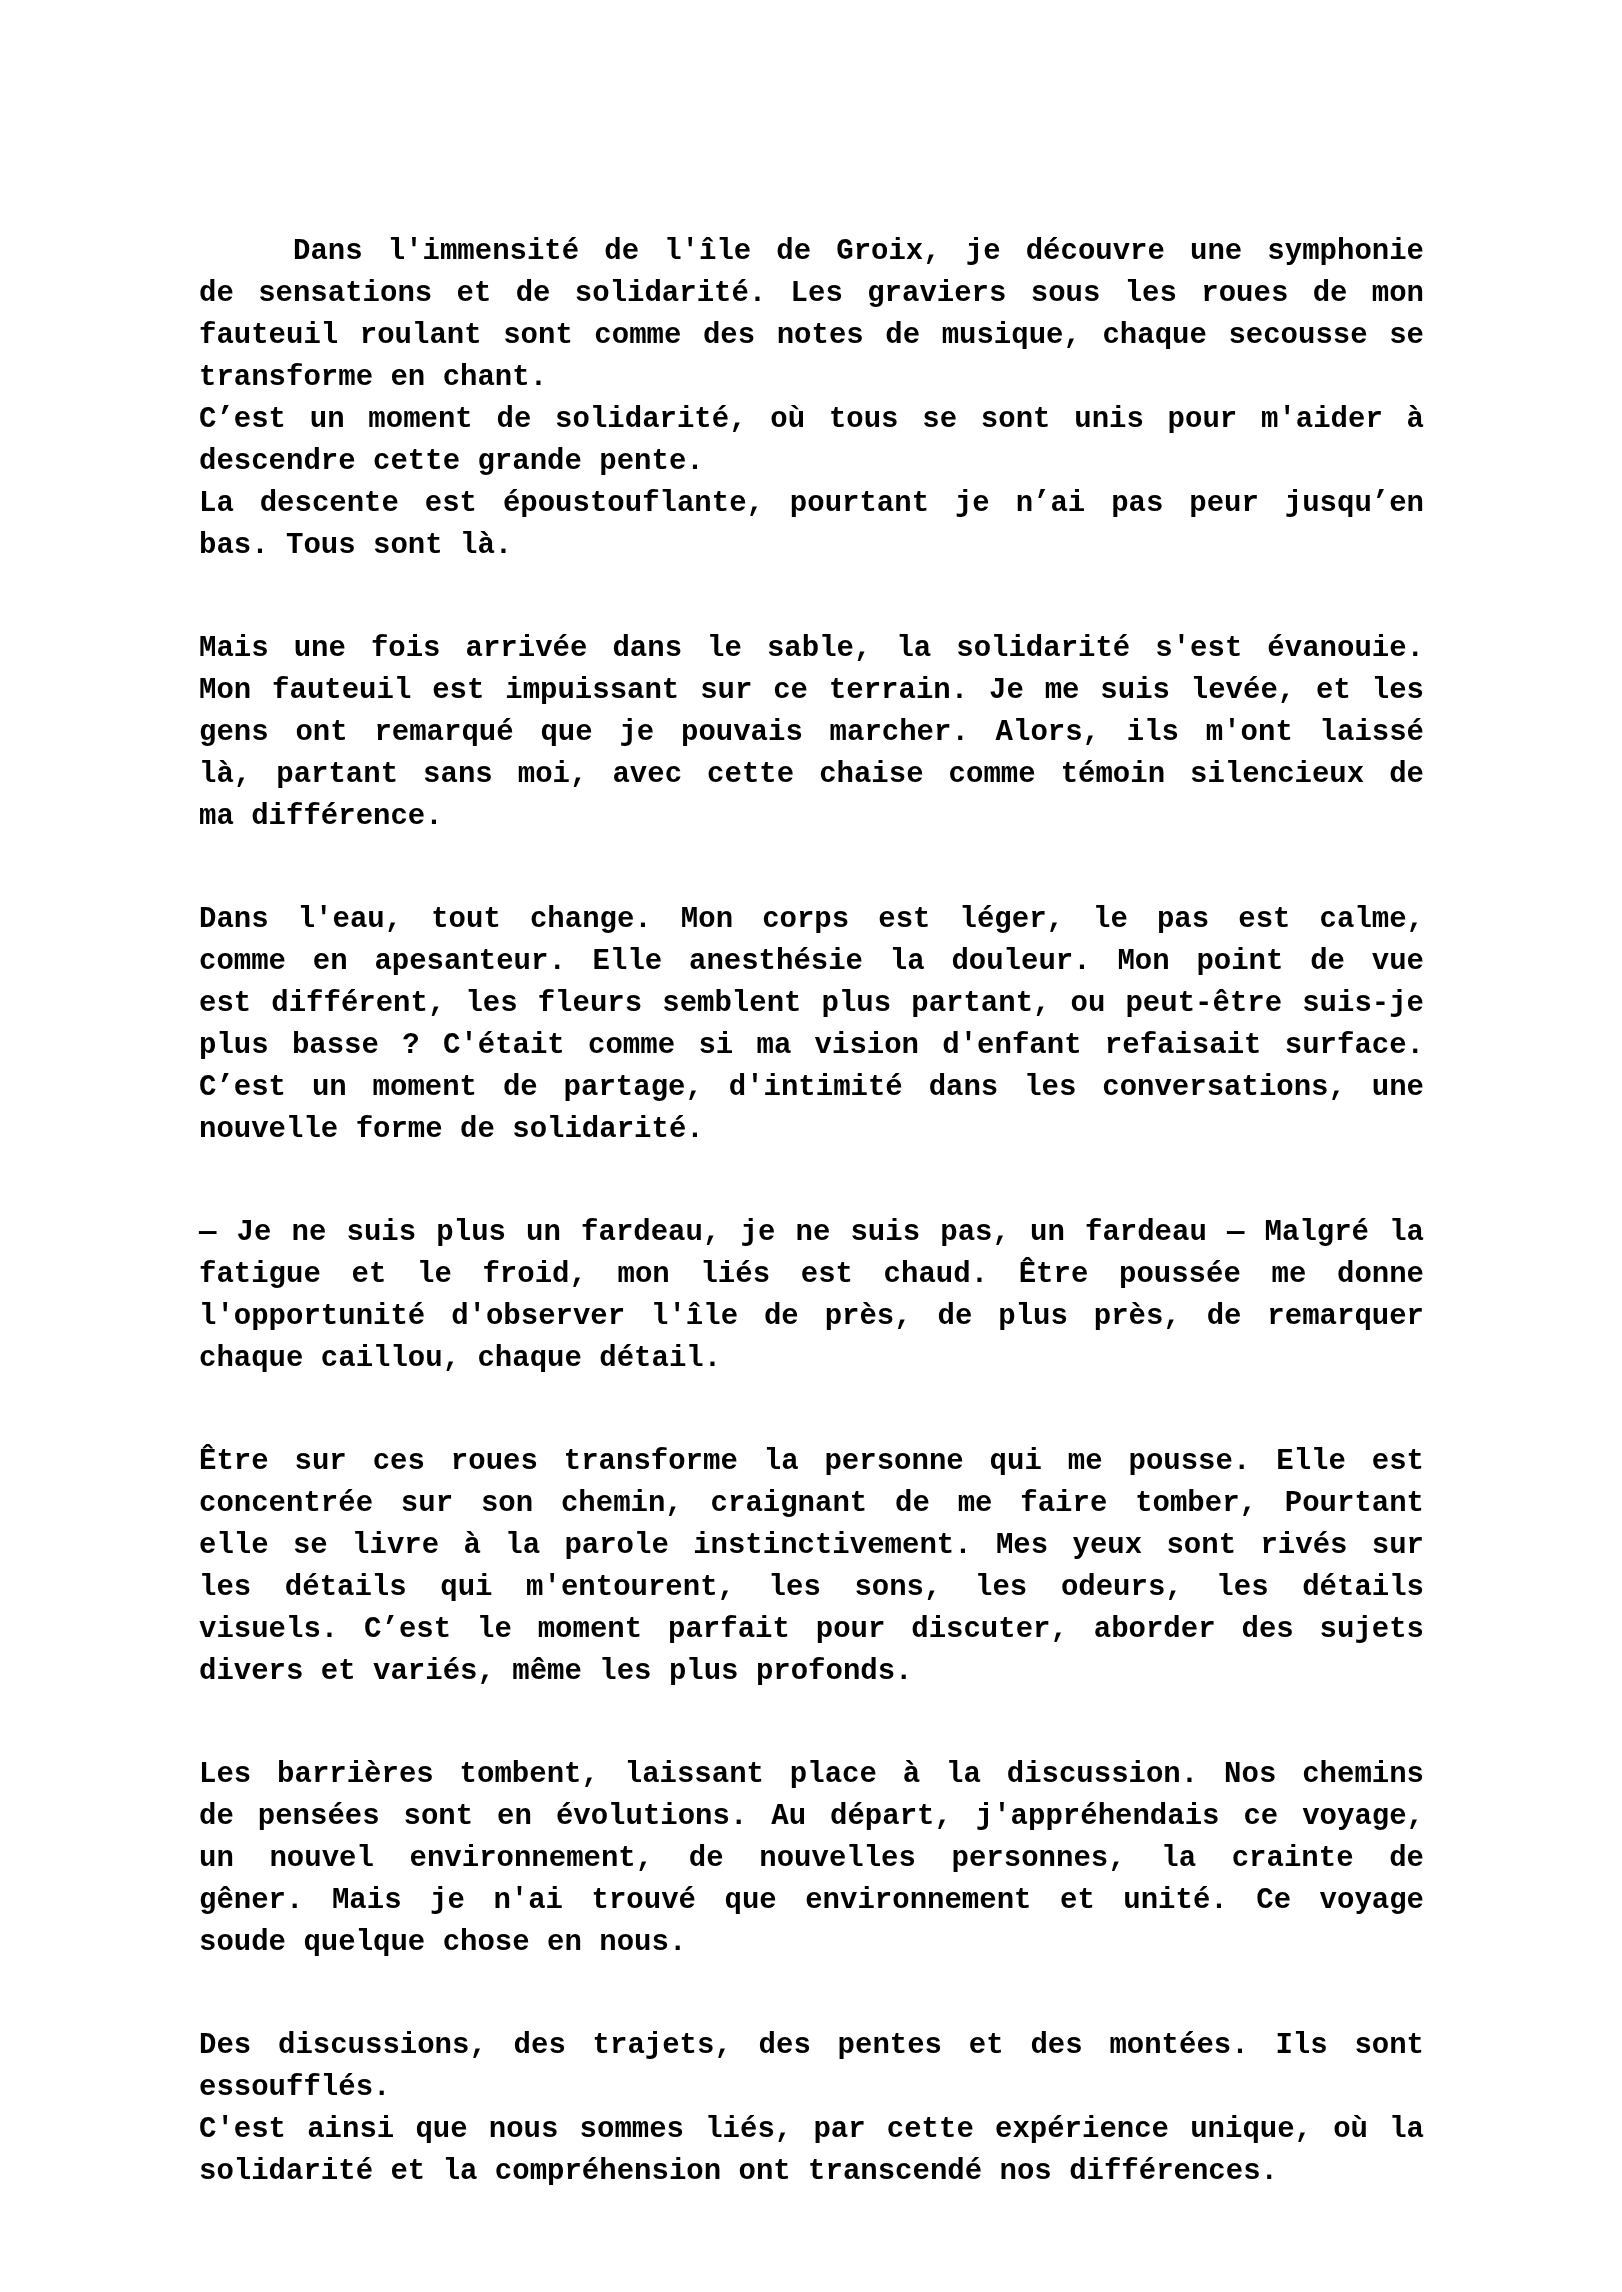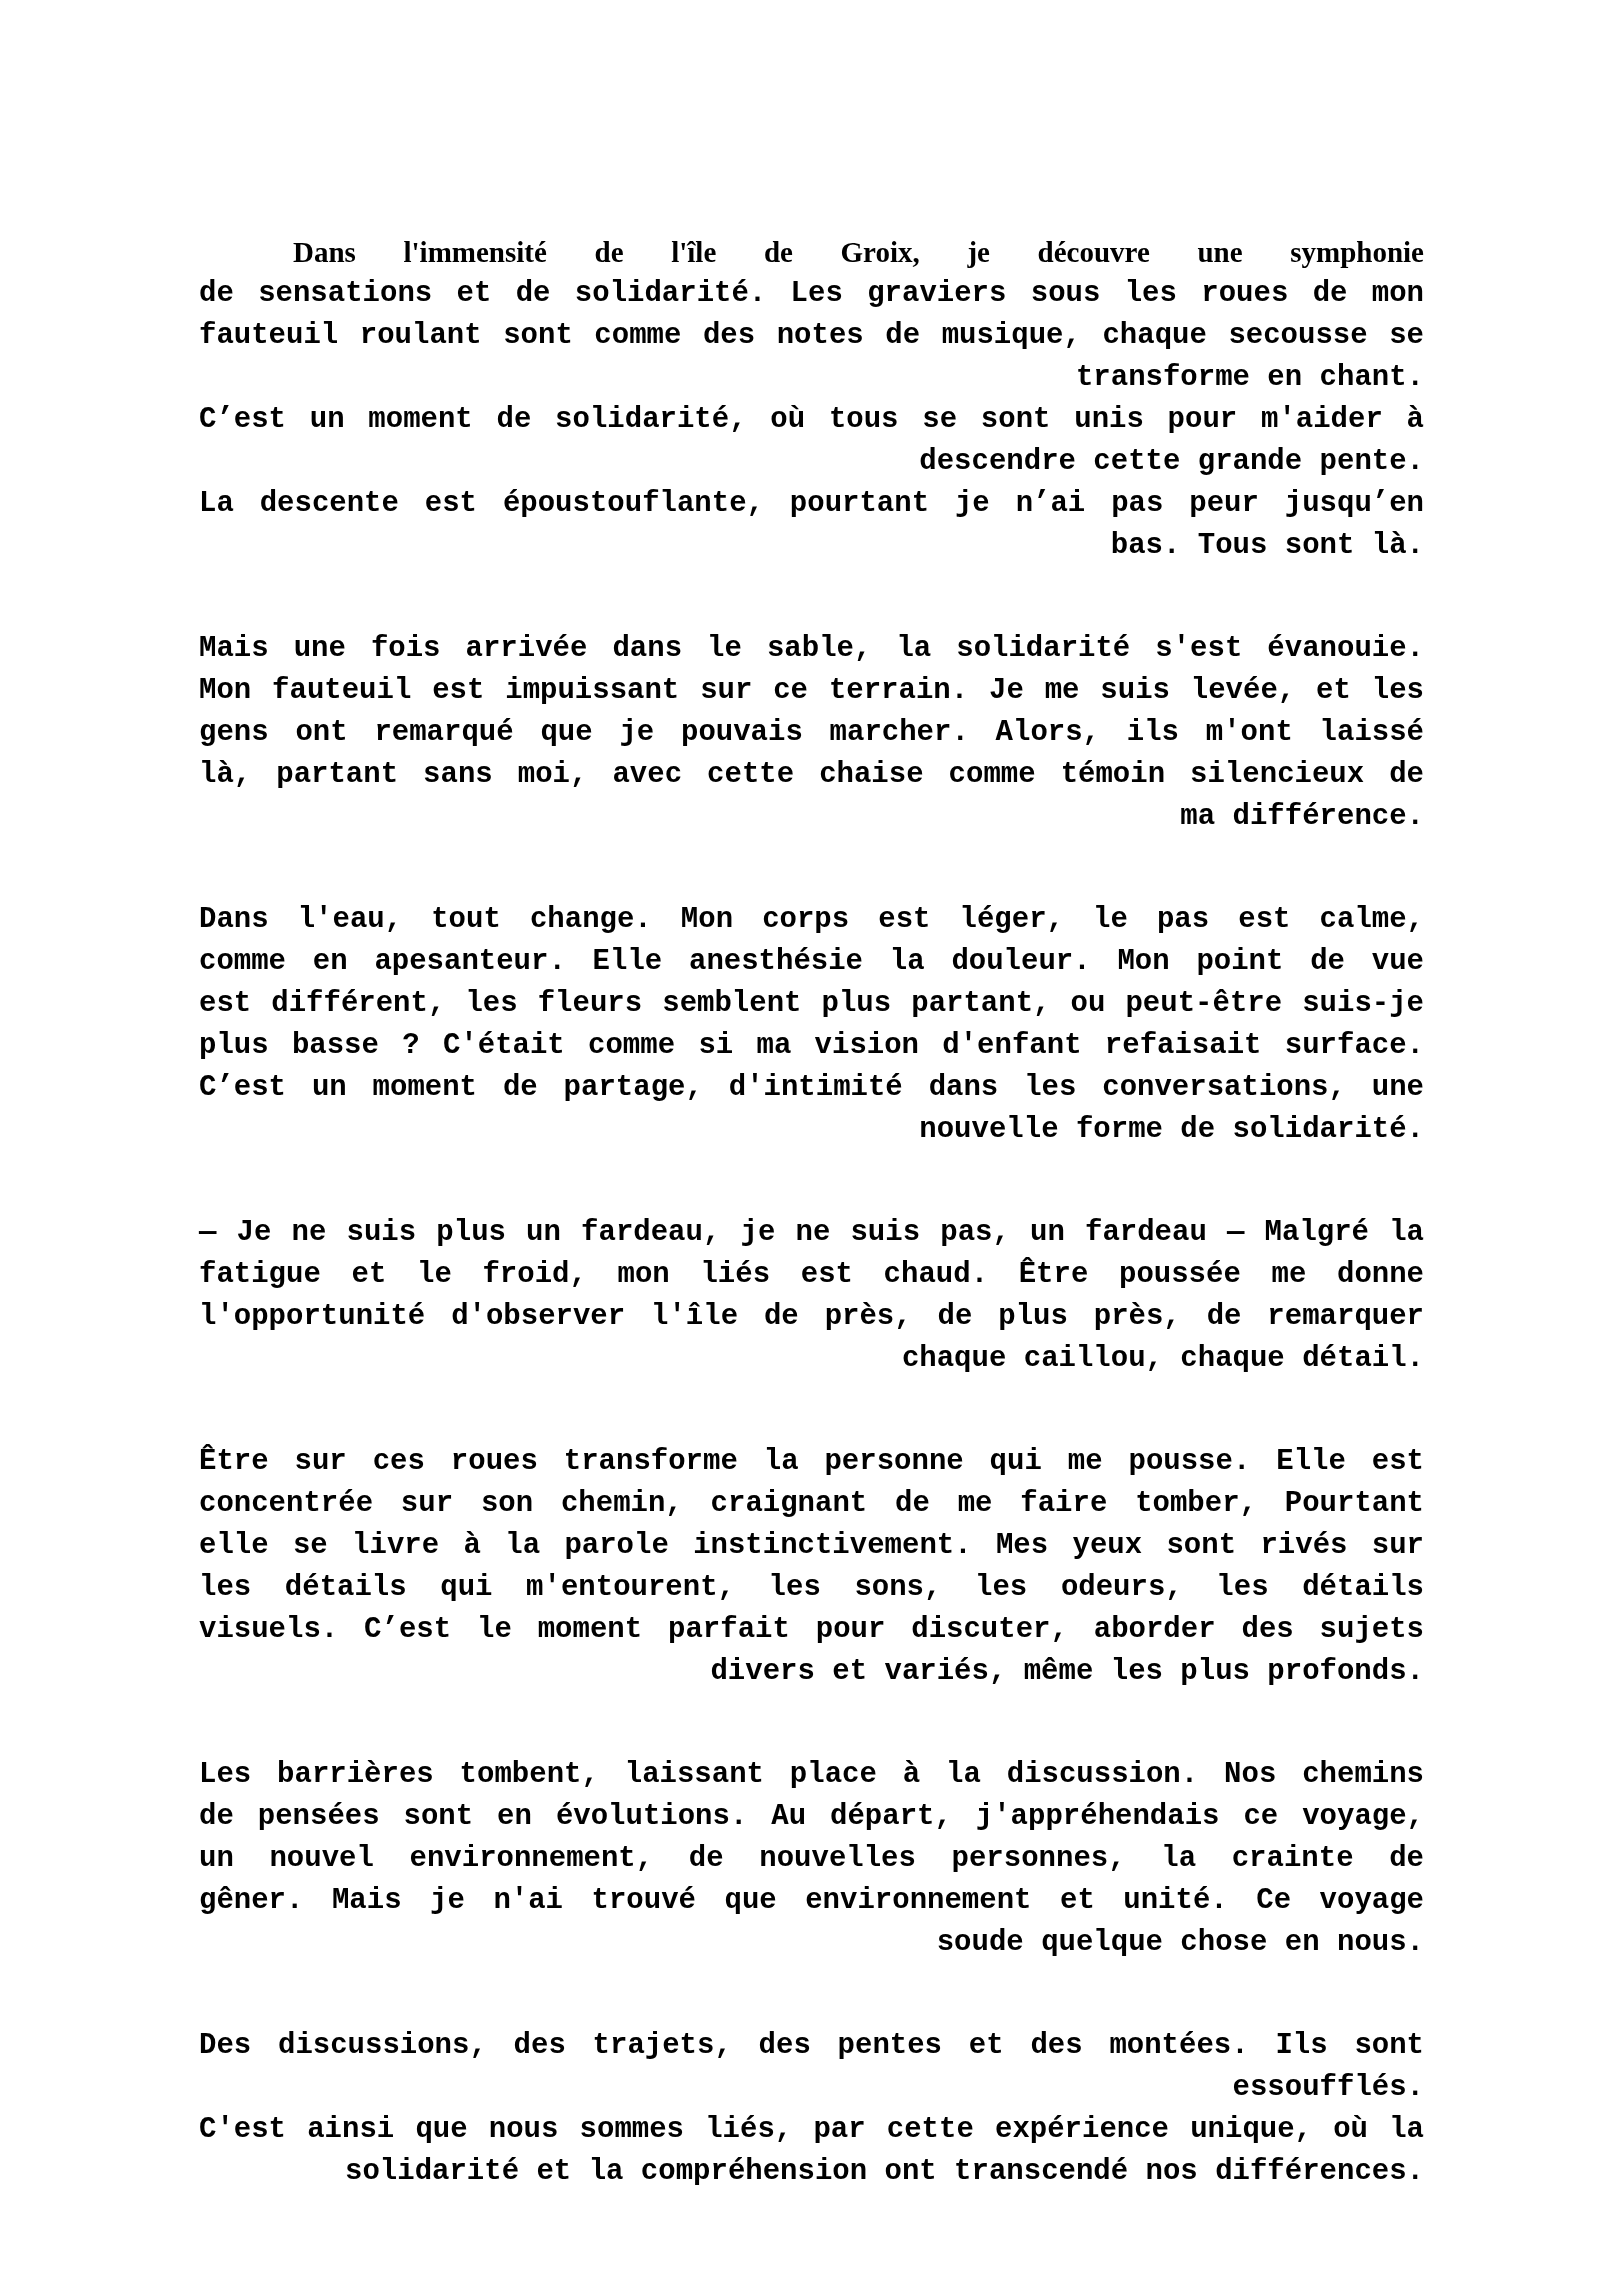--- a/index.html
+++ b/index.html
@@ -22,30 +22,29 @@
     color: #000000;
     font-family: "Liberation Mono", "DejaVu Sans Mono", monospace;
     font-weight: 700;
     font-size: 29px;
     line-height: 42px;
   }
   .paragraph + .paragraph {
     margin-top: 61px;
   }
   .line {
-    text-align: right;
+    text-align: left;
     white-space: normal;
   }
   .line.j {
     text-align: justify;
     text-align-last: justify;
   }
   .line.ind {
     text-indent: 94px;
-    font-family: Liberation Serif, serif;
   }
 </style>
 </head>
 <body>
 
 <div class="page">
   <div class="doc-body">
       <div class="paragraph">
         <div class="line j ind">Dans l'immensité de l'île de Groix, je découvre une symphonie</div>
         <div class="line j">de sensations et de solidarité. Les graviers sous les roues de mon</div>

